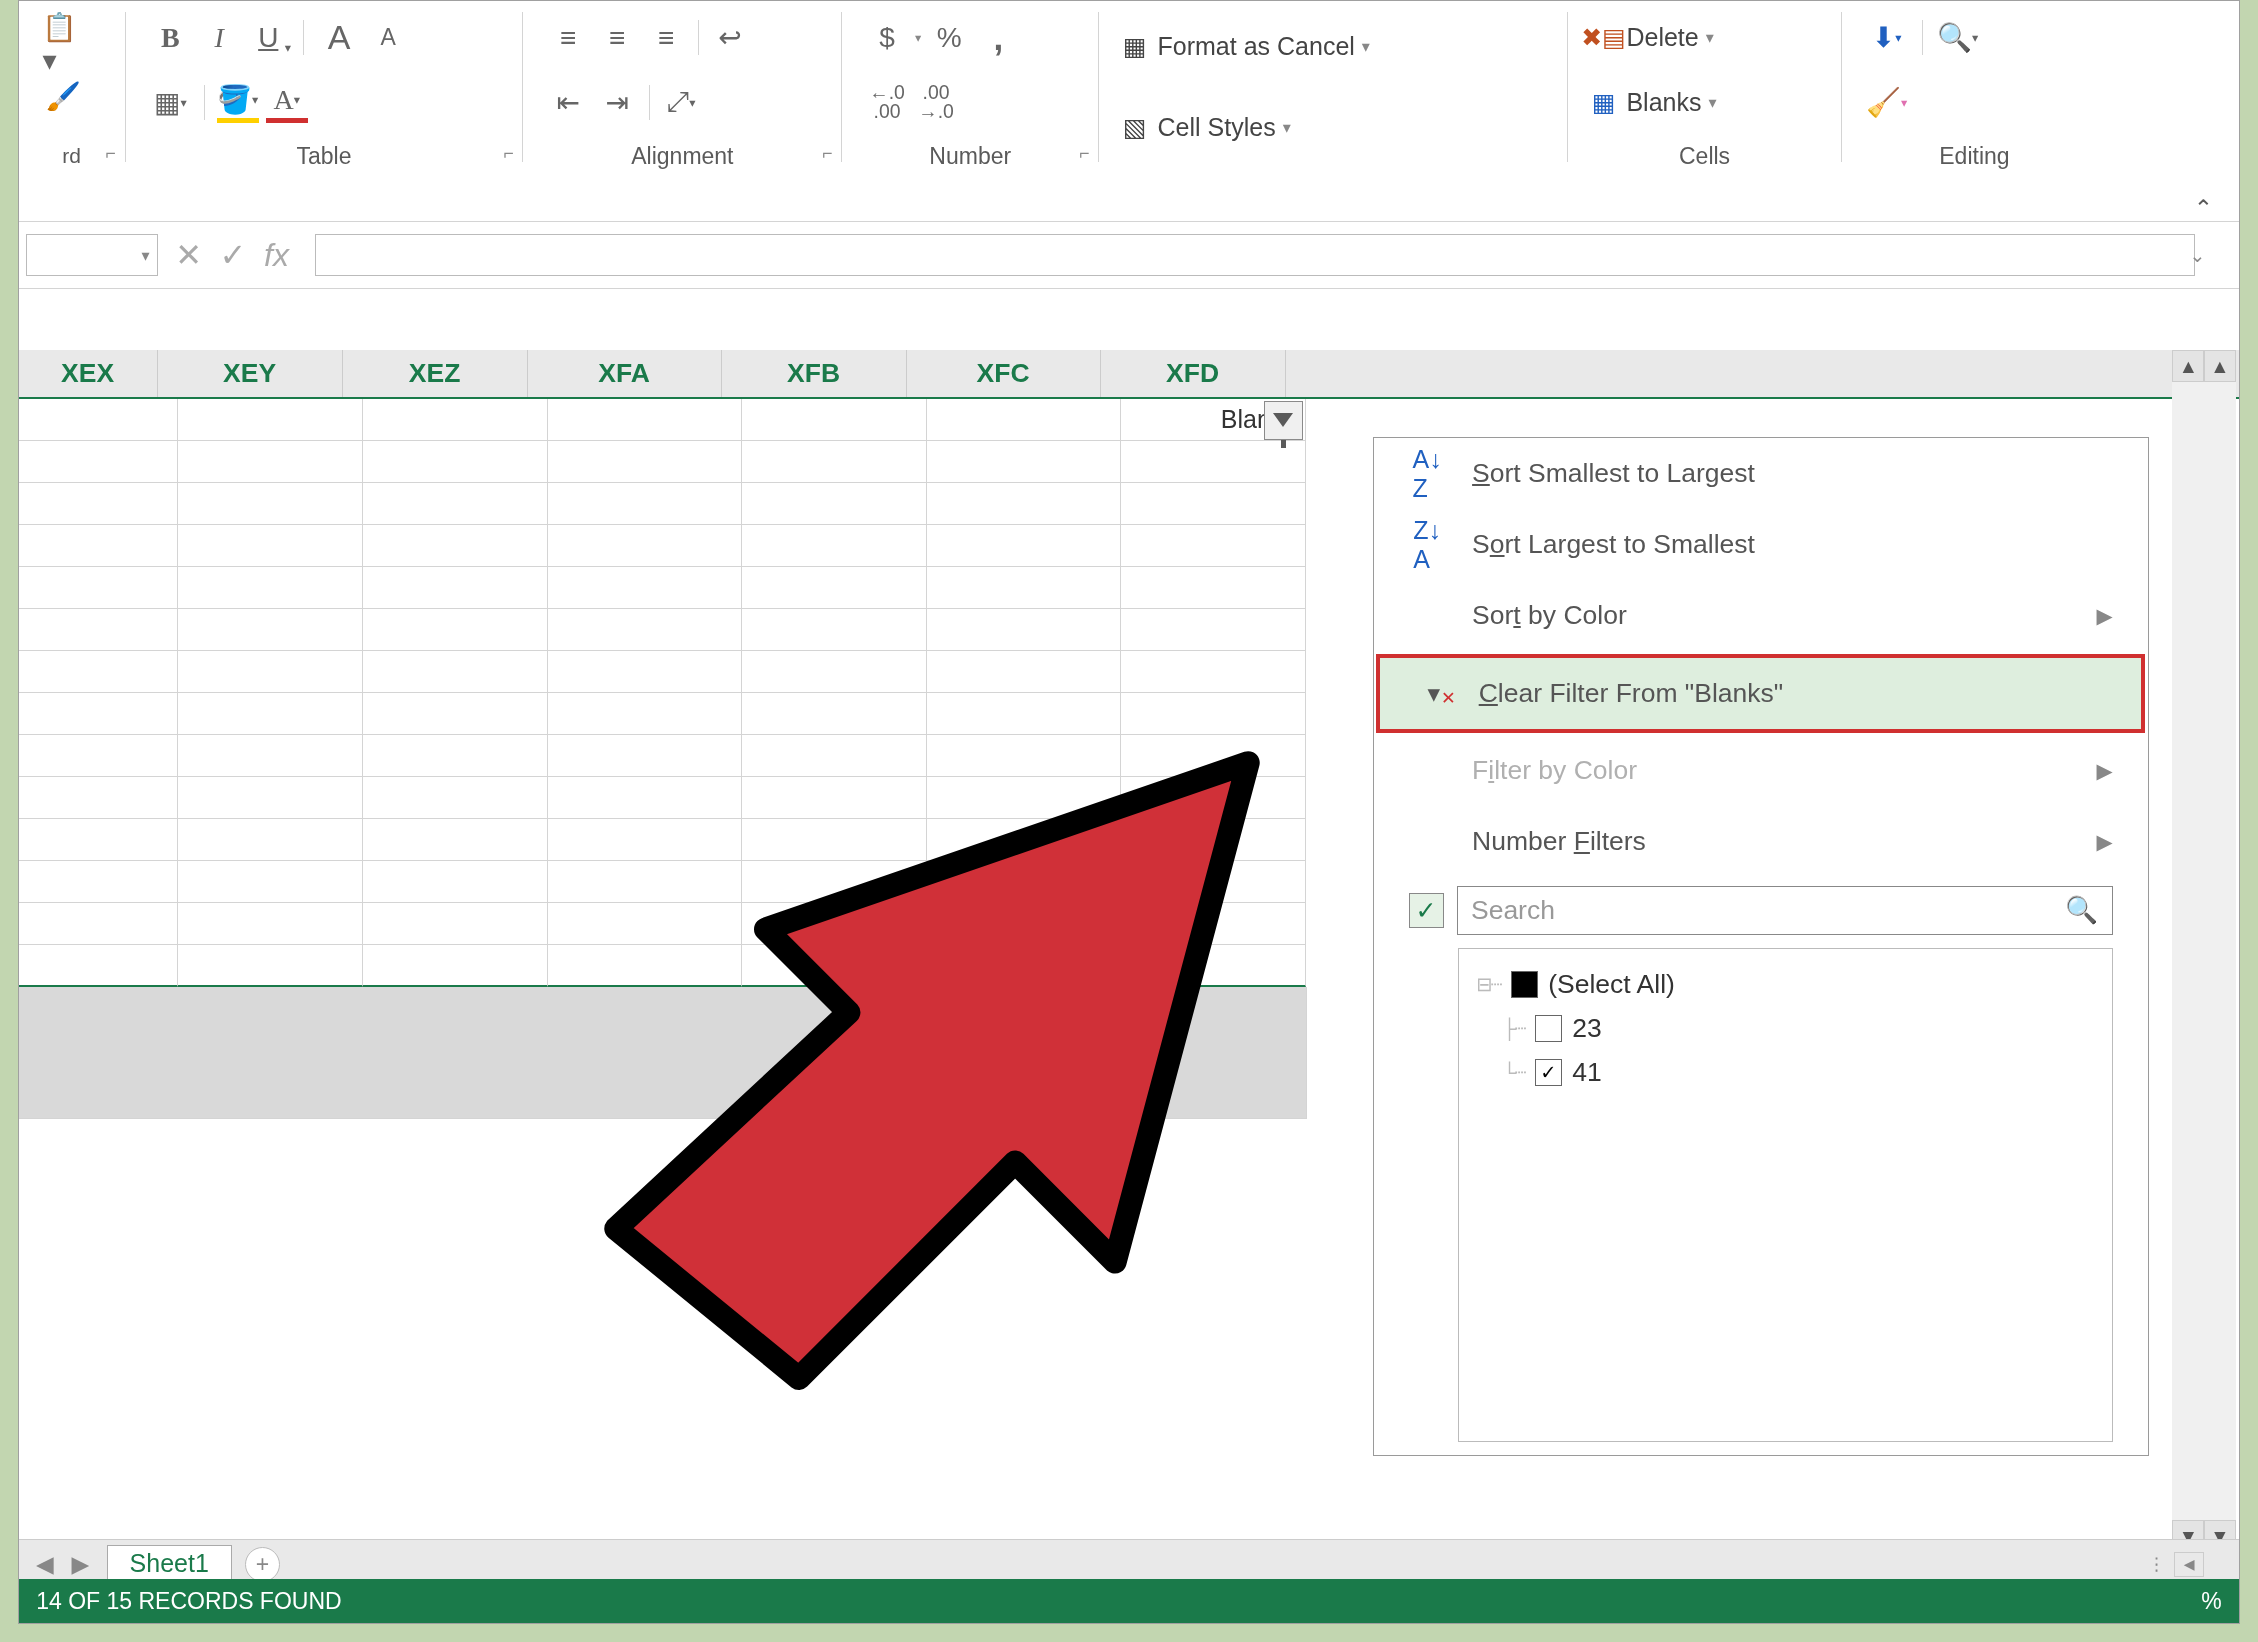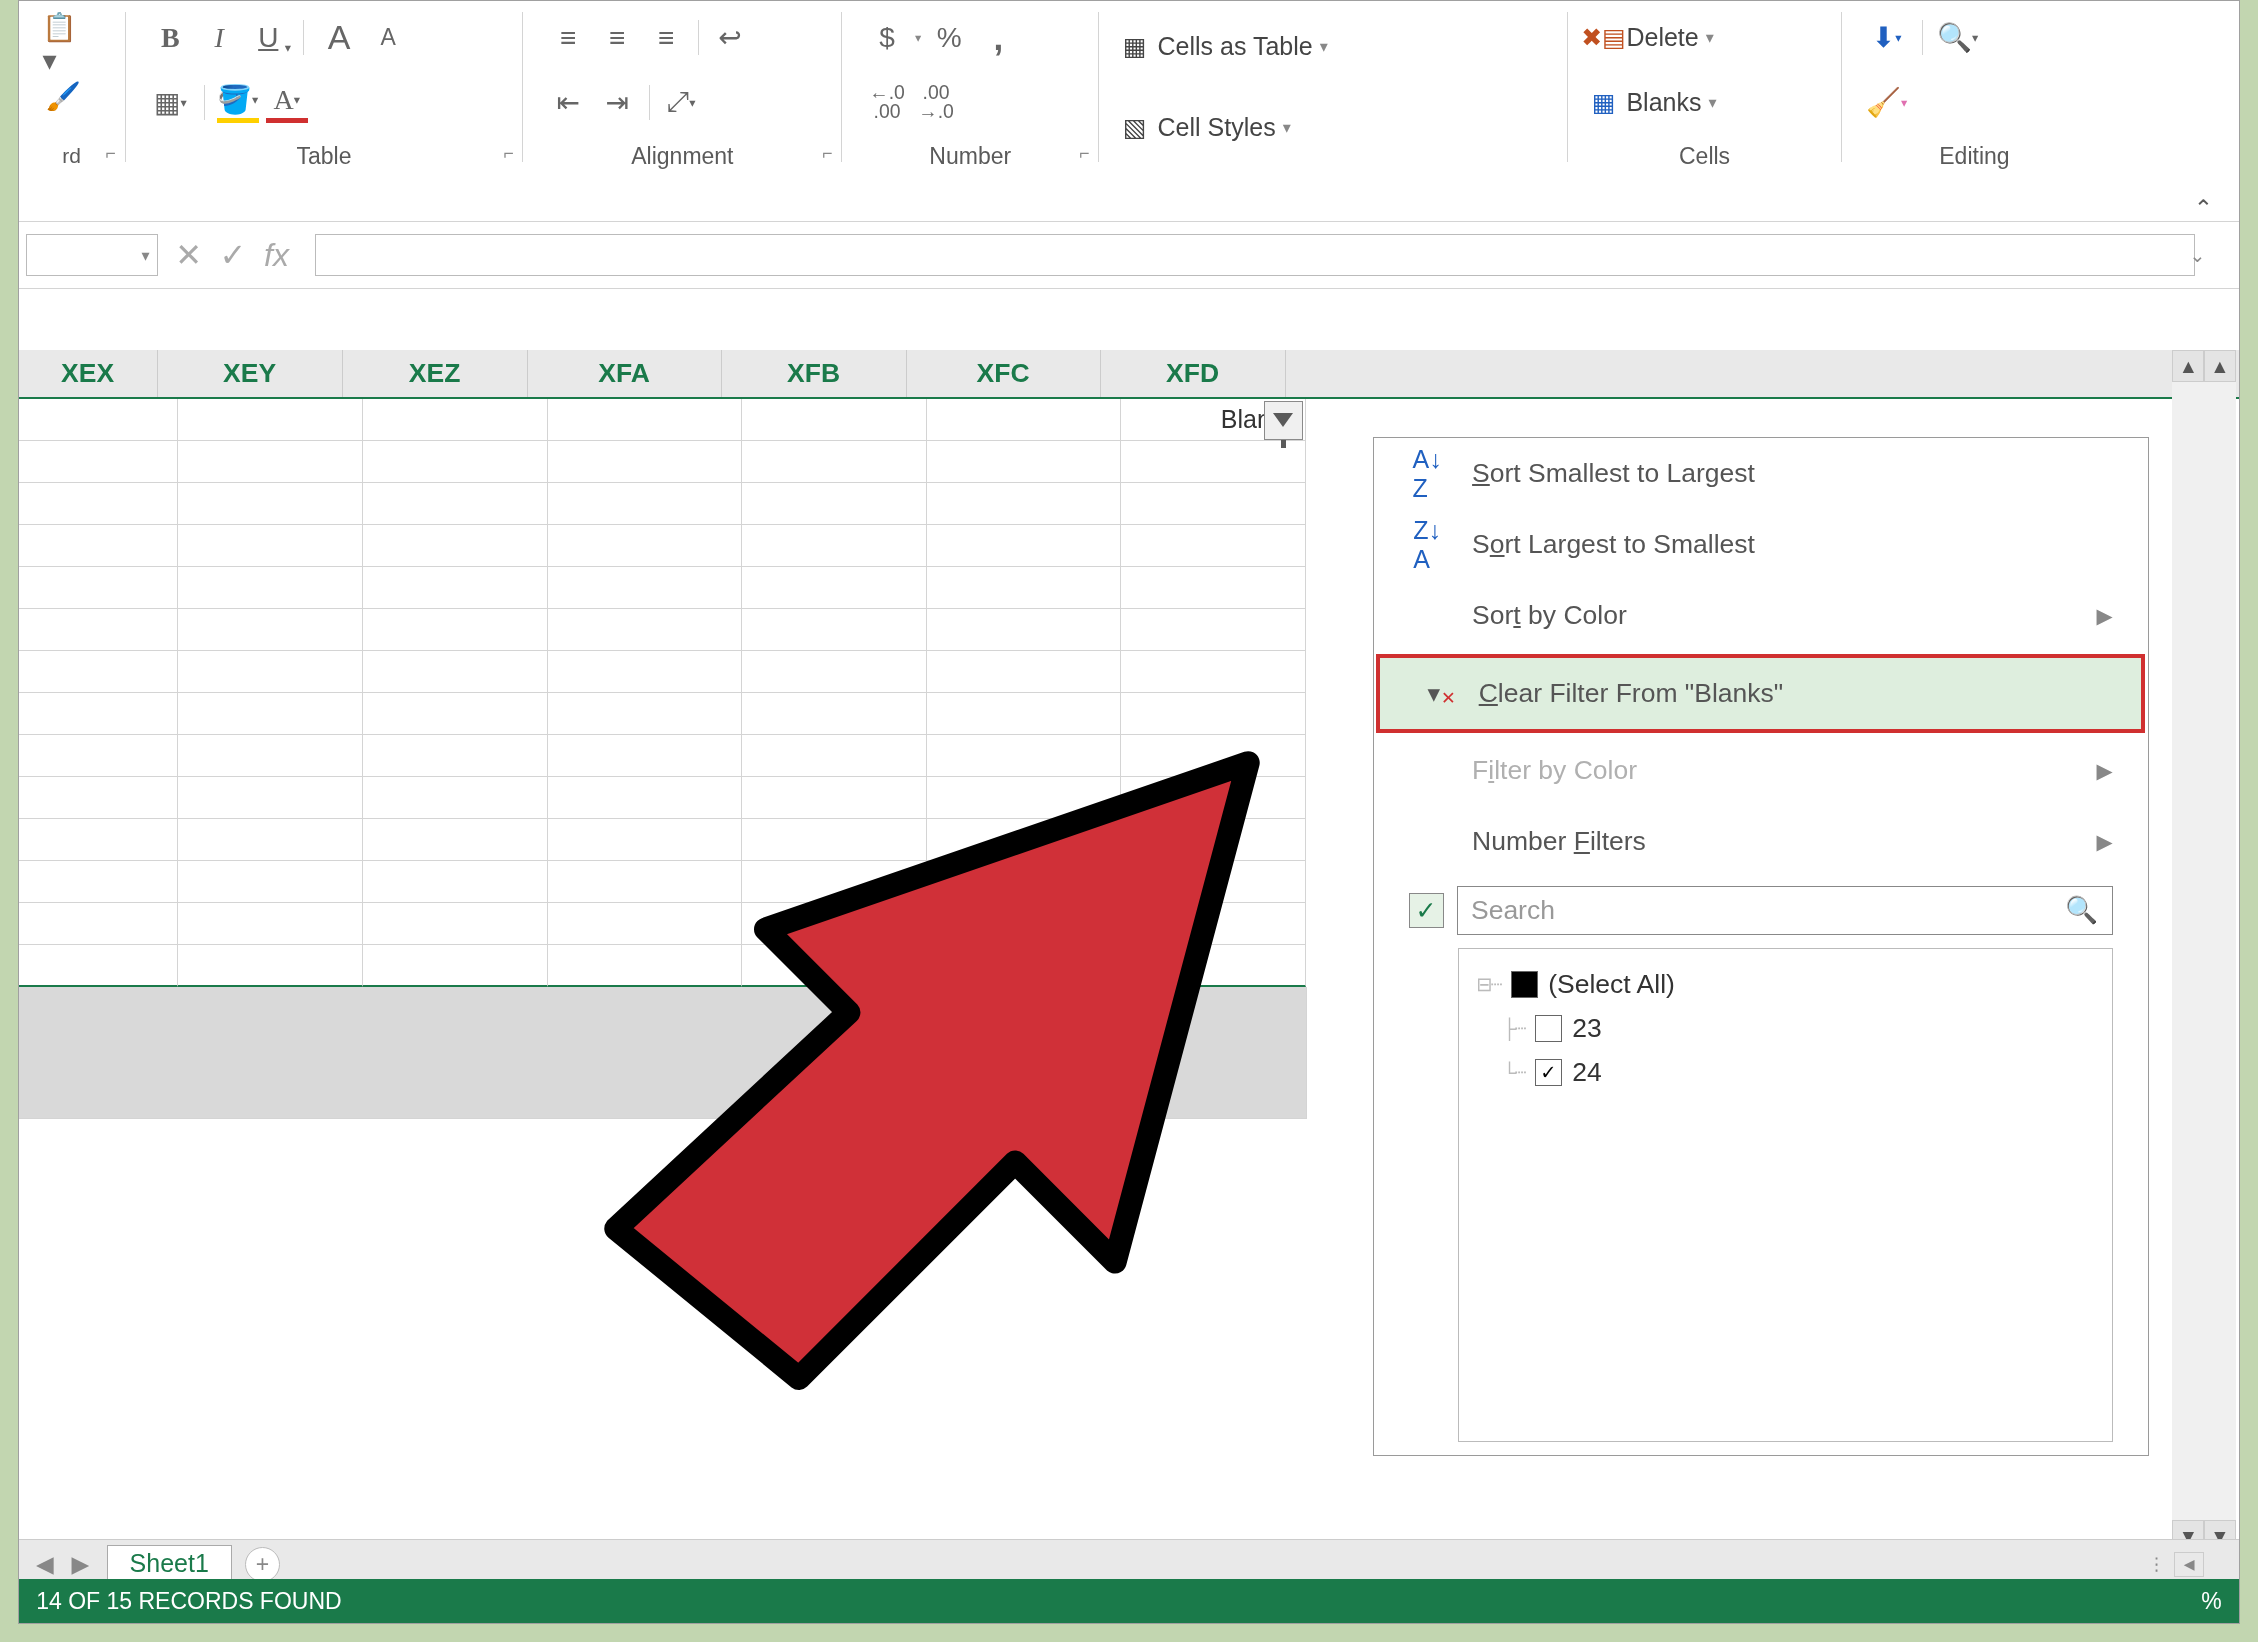--- a/index.html
+++ b/index.html
@@ -179,21 +179,21 @@
             <span class="group-label">Number</span>
             <span class="dialog-launch">⌐</span>
           </div>
       </div>
       <div class="vsep"></div>
 
       <div class="group" style="width:468px">
         <div class="group-content">
           <div class="rib-text-btn">
             <span class="icon-box">▦</span>
-            <span>Cells as Table</span>
+            <span>Format as Cancel</span>
               <span class="caret">▾</span>
           </div>
           <div class="rib-text-btn">
             <span class="icon-box">▧</span>
             <span>Cell Styles</span>
               <span class="caret">▾</span>
           </div>
         </div>
       </div>
       <div class="vsep"></div>
@@ -476,21 +476,21 @@
         <span>(Select All)</span>
       </div>
       <div class="tree-item" style="margin-left:26.5px">
         <span class="branch">├┈</span>
         <span class="chkbox"></span>
         <span>23</span>
       </div>
       <div class="tree-item" style="margin-left:26.5px">
         <span class="branch">└┈</span>
         <span class="chkbox checked"></span>
-        <span>24</span>
+        <span>41</span>
       </div>
     </div>
 
   </div>
 
   <div class="big-arrow">
     <svg viewBox="0 0 500 440">
       <path d="M 60 340 L 200 210 L 150 160 L 440 60 L 360 360 L 300 300 L 170 430 Z" fill="#d03038" stroke="#000" stroke-width="14" stroke-linejoin="round"></path>
     </svg>
   </div>

